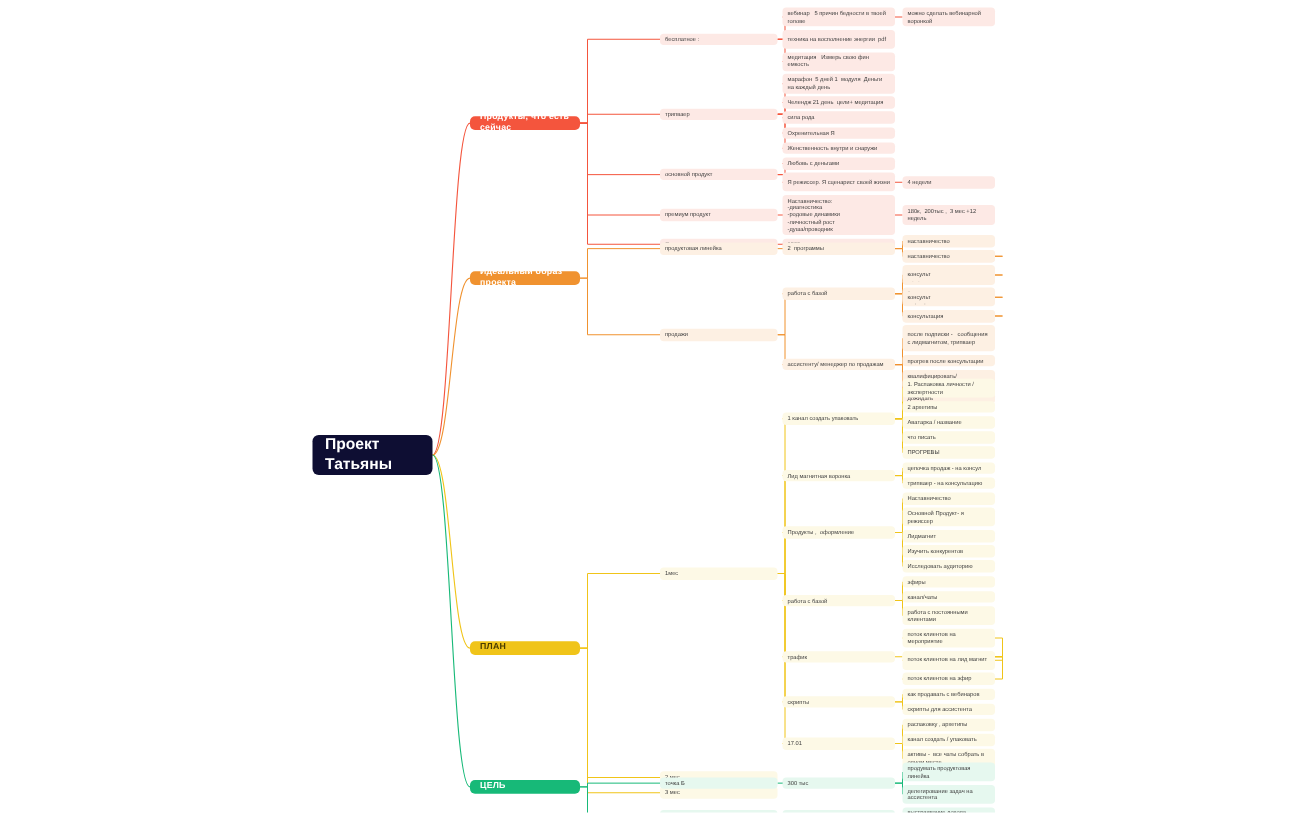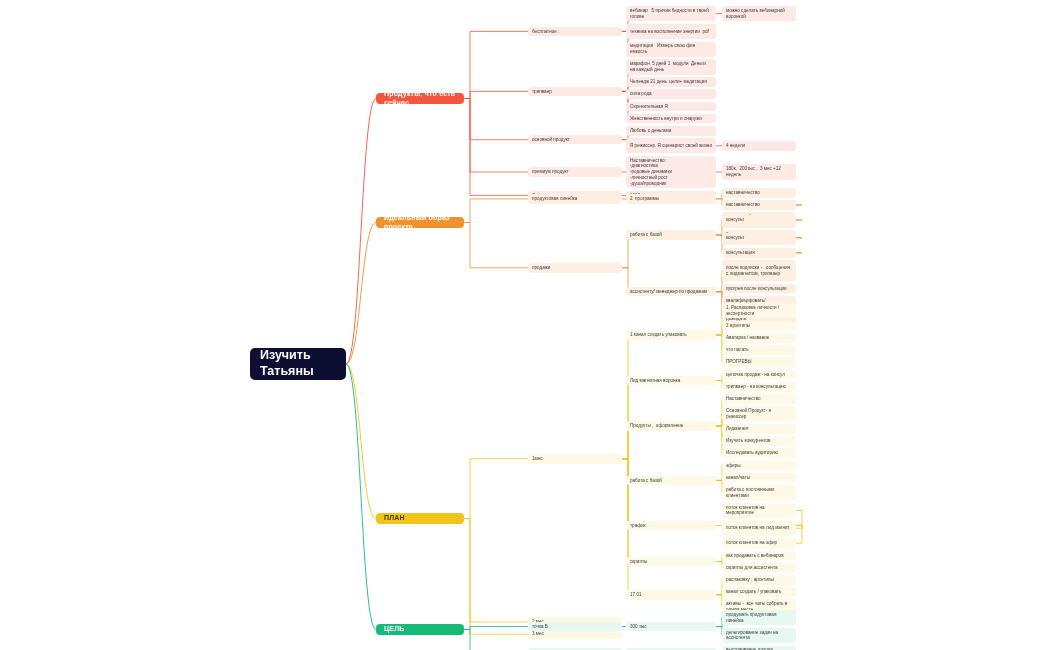--- a/index.html
+++ b/index.html
@@ -136,21 +136,21 @@
       <path d="M346,364 C361,364 361,518.5 376,518.5" fill="none" stroke="#f0c419" stroke-width="0.9"></path>
       <path d="M716,626.5 H722 V617.6 H722" fill="none" stroke="#17b978" stroke-width="0.8"></path>
       <path d="M716,626.5 H722 V635.4 H722" fill="none" stroke="#17b978" stroke-width="0.8"></path>
       <path d="M622,626.5 H628 V626.5 H626" fill="none" stroke="#17b978" stroke-width="0.8"></path>
       <path d="M464,629.5 H470 V626.5 H528" fill="none" stroke="#17b978" stroke-width="0.8"></path>
       <path d="M716,653.1999999999999 H722 V653.2 H722" fill="none" stroke="#17b978" stroke-width="0.8"></path>
       <path d="M622,653.1999999999999 H628 V653.1999999999999 H626" fill="none" stroke="#17b978" stroke-width="0.8"></path>
       <path d="M464,629.5 H470 V653.1999999999999 H528" fill="none" stroke="#17b978" stroke-width="0.8"></path>
       <path d="M346,364 C361,364 361,629.5 376,629.5" fill="none" stroke="#17b978" stroke-width="0.9"></path>
     </svg>
-<div class="node root" style="left: 250px; top: 348px; width: 96px; min-height: 32px; height: 32px;"><span>Изучить Татьяны</span></div>
+<div class="node root" style="left: 250px; top: 348px; width: 96px; min-height: 32px; height: 32px;"><span>Проект Татьяны</span></div>
     <div class="node l1 red" style="left: 376px; top: 93px; width: 88px; min-height: 11px; height: 11px;"><span>Продукты, что есть сейчас</span></div>
     <div class="node leaf red-c" style="left: 528px; top: 26.6px; width: 94px; min-height: 9.6px; height: 9.6px;"><span>бесплатное :</span></div>
     <div class="node leaf red-c" style="left: 626px; top: 6px; width: 90px; min-height: 15.2px; height: 15.2px;"><span>вебинар   5 причин бедности в твоей голове</span></div>
     <div class="node leaf red-c" style="left: 722px; top: 6px; width: 74px; min-height: 15.2px; height: 15.2px;"><span>можно сделать вебинарной воронкой</span></div>
     <div class="node leaf red-c" style="left: 626px; top: 23.8px; width: 90px; min-height: 15.2px; height: 15.2px;"><span>техника на восполнение энергии  pdf</span></div>
     <div class="node leaf red-c" style="left: 626px; top: 41.6px; width: 90px; min-height: 15.2px; height: 15.2px;"><span>медитация   Измерь свою фин емкость</span></div>
     <div class="node leaf red-c" style="left: 528px; top: 86.6px; width: 94px; min-height: 9.6px; height: 9.6px;"><span>трипваер</span></div>
     <div class="node leaf red-c" style="left: 626px; top: 59.4px; width: 90px; min-height: 15.2px; height: 15.2px;"><span>марафон  5 дней 1  модуля  Деньги на каждый день</span></div>
     <div class="node leaf red-c" style="left: 626px; top: 77.2px; width: 90px; min-height: 9.6px; height: 9.6px;"><span>Челендж 21 день  цели+ медитация</span></div>
     <div class="node leaf red-c" style="left: 626px; top: 89.4px; width: 90px; min-height: 9.6px; height: 9.6px;"><span>сила рода</span></div>

